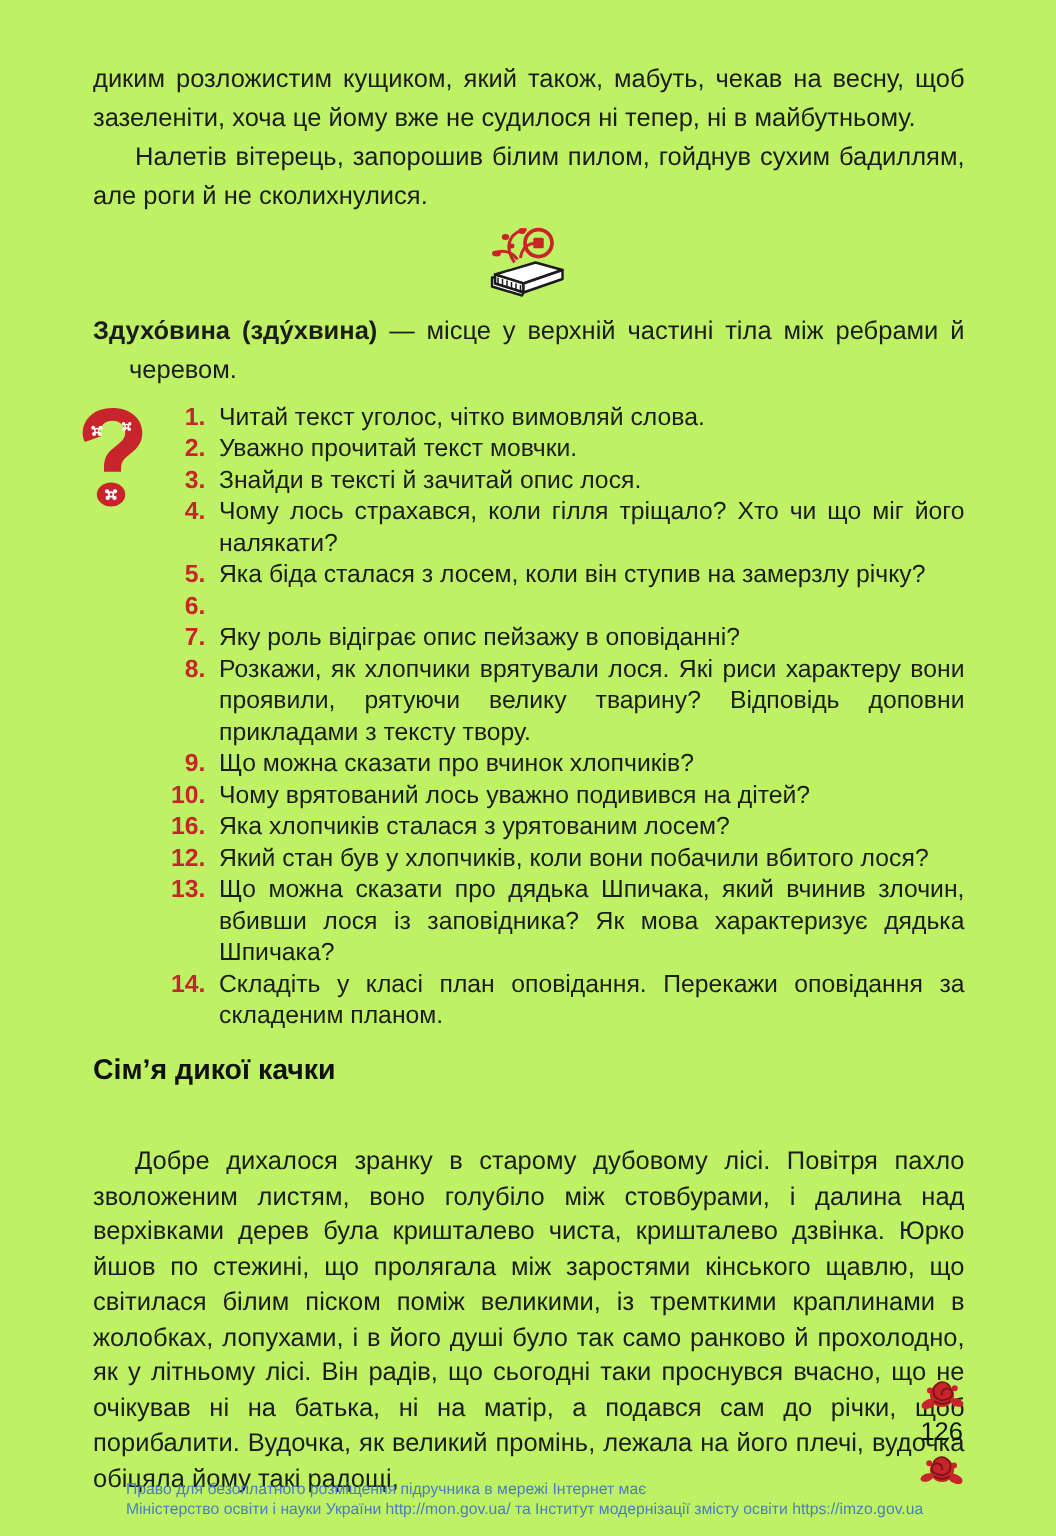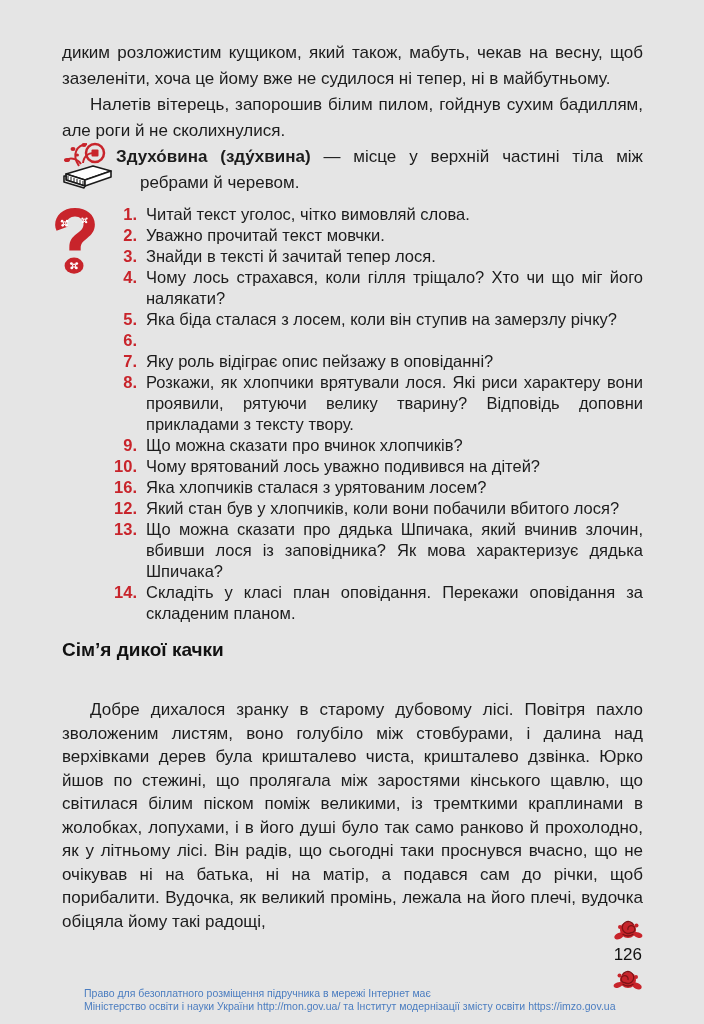--- a/index.html
+++ b/index.html
@@ -1,26 +1,26 @@
 <!DOCTYPE html>
 <html lang="uk" style="--accent-red: #c8242b; --link-blue: #4b7dc0; --text: #1c1c1c;"><head>
 <meta charset="utf-8">
 <style>
   html,body { margin:0; padding:0; background:#ffffff; }
   .page {
     position:relative; width:704px; height:1024px; overflow:hidden;
     box-sizing:border-box; padding:40px 61px 0 62px;
-    background:#e5e5e5; color:var(--text,#1c1c1c);
+    background:#bef264; color:var(--text,#1c1c1c);
     font-family:"Liberation Sans", sans-serif;
   }
   .body-par { margin:0; font-size:17px; line-height:26px; text-align:justify; }
   .indent { text-indent:28px; }
 
   
-  .vocab { display:flex; align-items:flex-end; }
+  .vocab { display:flex; margin-top:11px; align-items:center;flex-direction:column; }
   .vocab-icon { flex:0 0 59px; margin-left:-5px; margin-top:-6px; }
   .vocab-icon svg { display:block; }
   .vocab-text { margin:0; flex:1; font-size:17px; line-height:26px;
                 padding-left:24px; text-indent:-24px; text-align:justify; }
   .vocab-text b { font-weight:bold; }
 
   
   .questions-wrap { position:relative; margin-top:8px; }
   .q-icon { position:absolute; left:-9px; top:3px; width:44px; height:70px; }
   .questions { list-style:none; margin:0; padding:0; }
@@ -126,21 +126,21 @@
     <span class="q-text">Читай текст уголос, чітко вимовляй слова.</span>
   </li>
 
   <li class="q-item">
     <span class="q-num">2.</span>
     <span class="q-text">Уважно прочитай текст мовчки.</span>
   </li>
 
   <li class="q-item">
     <span class="q-num">3.</span>
-    <span class="q-text">Знайди в тексті й зачитай тепер лося.</span>
+    <span class="q-text">Знайди в тексті й зачитай опис лося.</span>
   </li>
 
   <li class="q-item">
     <span class="q-num">4.</span>
     <span class="q-text">Чому лось страхався, коли гілля тріщало? Хто чи що міг його налякати?</span>
   </li>
 
   <li class="q-item">
     <span class="q-num">5.</span>
     <span class="q-text">Яка біда сталася з лосем, коли він ступив на замерзлу річку?</span>

